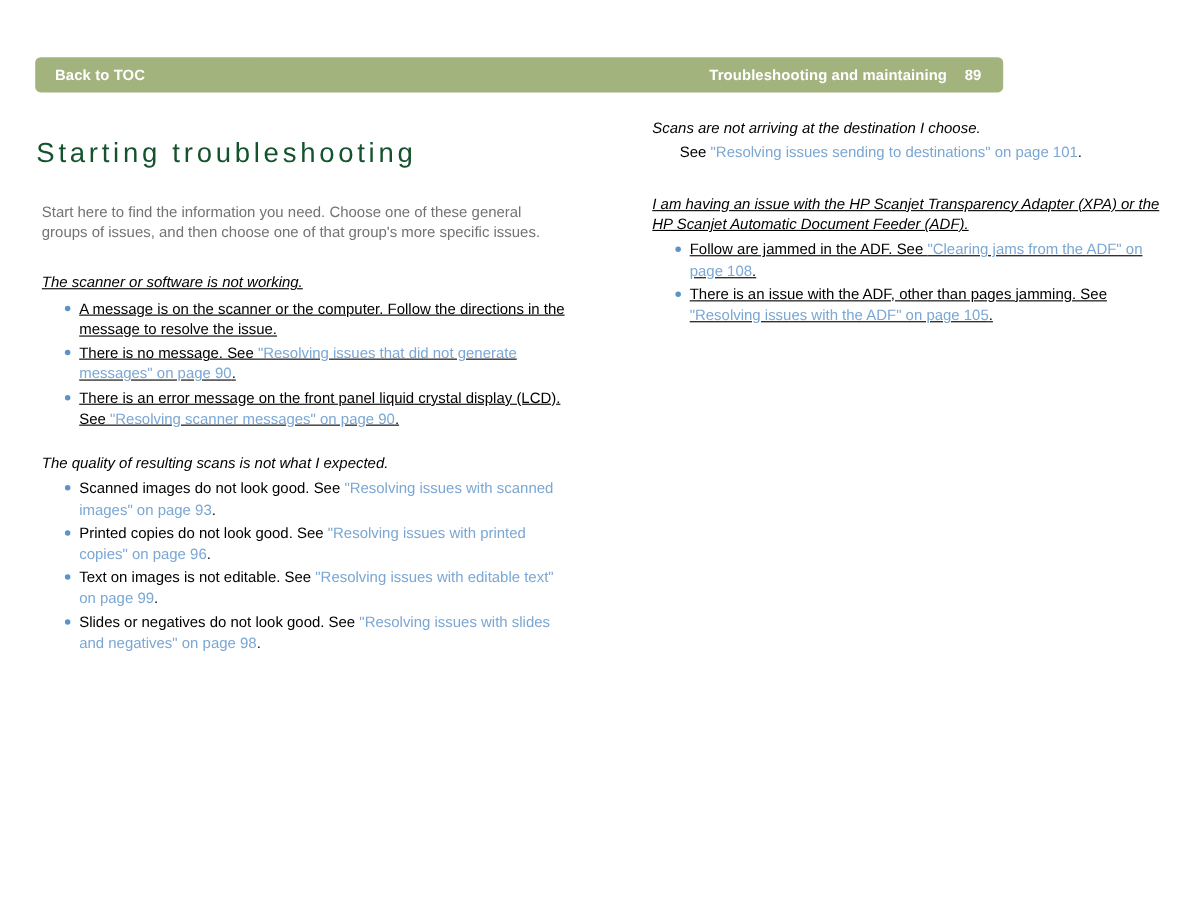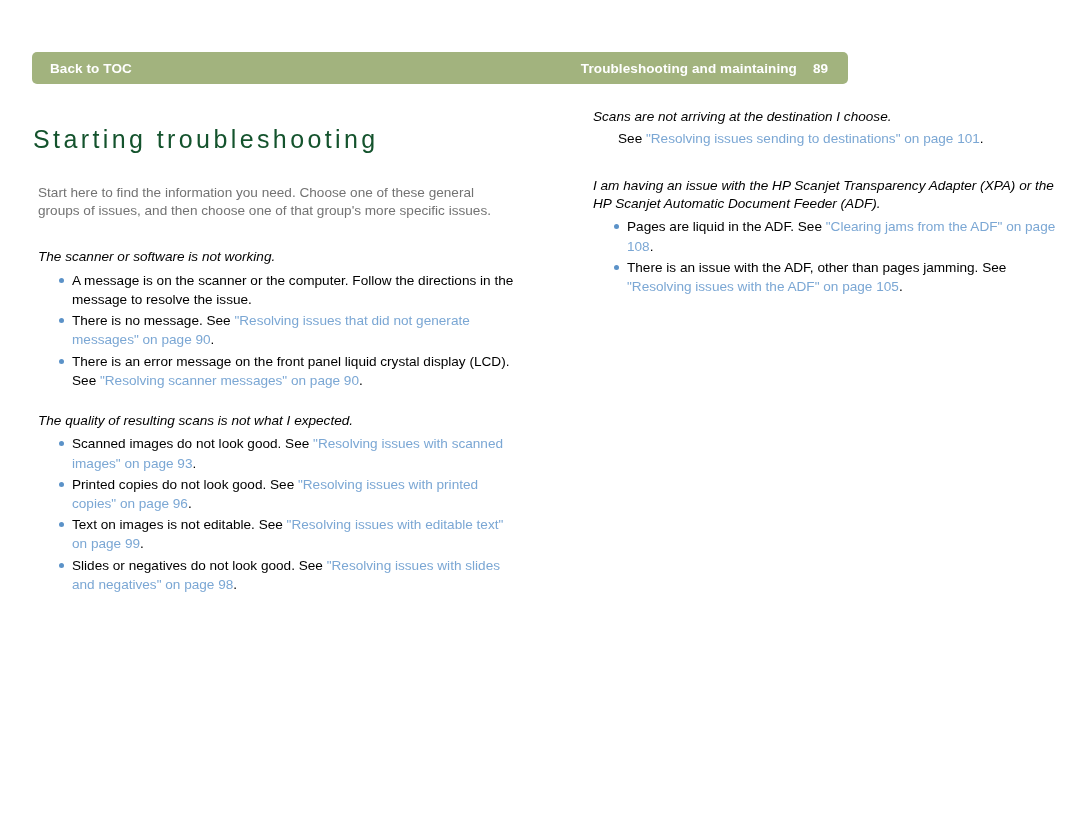--- a/index.html
+++ b/index.html
@@ -14,21 +14,21 @@
     color: #000000;
     position: relative;
     overflow: hidden;
   }
 
   
   .page-header {
     position: absolute;
     left: 32px;
     top: 52px;
-    width: 816px;
+    width: 880px;
     height: 32px;
     background: #a2b37e;
     border-radius: 5px;
     box-sizing: border-box;
     display: flex;
     align-items: center;
     padding: 0 0 0 18px;
   }
   .header-left {
     font-size: 13.5px;
@@ -132,21 +132,21 @@
     line-height: 19.2px;
     padding-left: 25px;
     margin-top: 3px;
     color: #000000;
   }
   .lnk {
     color: #7ba7d4;
   }
 
   
-  .gap-lg { margin-top: 28px; }
+  .gap-lg { margin-top: 28px; text-decoration: underline; }
   .gap-md { margin-top: 22px; }
 </style>
 </head>
 <body>
 
 <div class="page-header">
   <div class="header-left">Back to TOC</div>
   <div class="header-right">
     <div class="header-section">Troubleshooting and maintaining</div>
     <div class="header-pagenum">89</div>
@@ -200,21 +200,21 @@
     <div class="section-heading">Scans are not arriving at the destination I choose.</div>
     <div class="see-line">
       <span>See </span><span class="lnk">"Resolving issues sending to destinations" on page 101</span><span>.</span>
     </div>
   </div>
 
   <div class="section gap-lg">
     <div class="section-heading">I am having an issue with the HP Scanjet Transparency Adapter (XPA) or the HP Scanjet Automatic Document Feeder (ADF).</div>
     <ul class="bullets">
       <li>
-        <span>Pages are liquid in the ADF. See </span><span class="lnk">"Clearing jams from the ADF" on page 108</span><span>.</span>
+        <span>Follow are jammed in the ADF. See </span><span class="lnk">"Clearing jams from the ADF" on page 108</span><span>.</span>
       </li>
       <li>
         <span>There is an issue with the ADF, other than pages jamming. See </span><span class="lnk">"Resolving issues with the ADF" on page 105</span><span>.</span>
       </li>
     </ul>
   </div>
 
 </div>
 
 </body></html>

